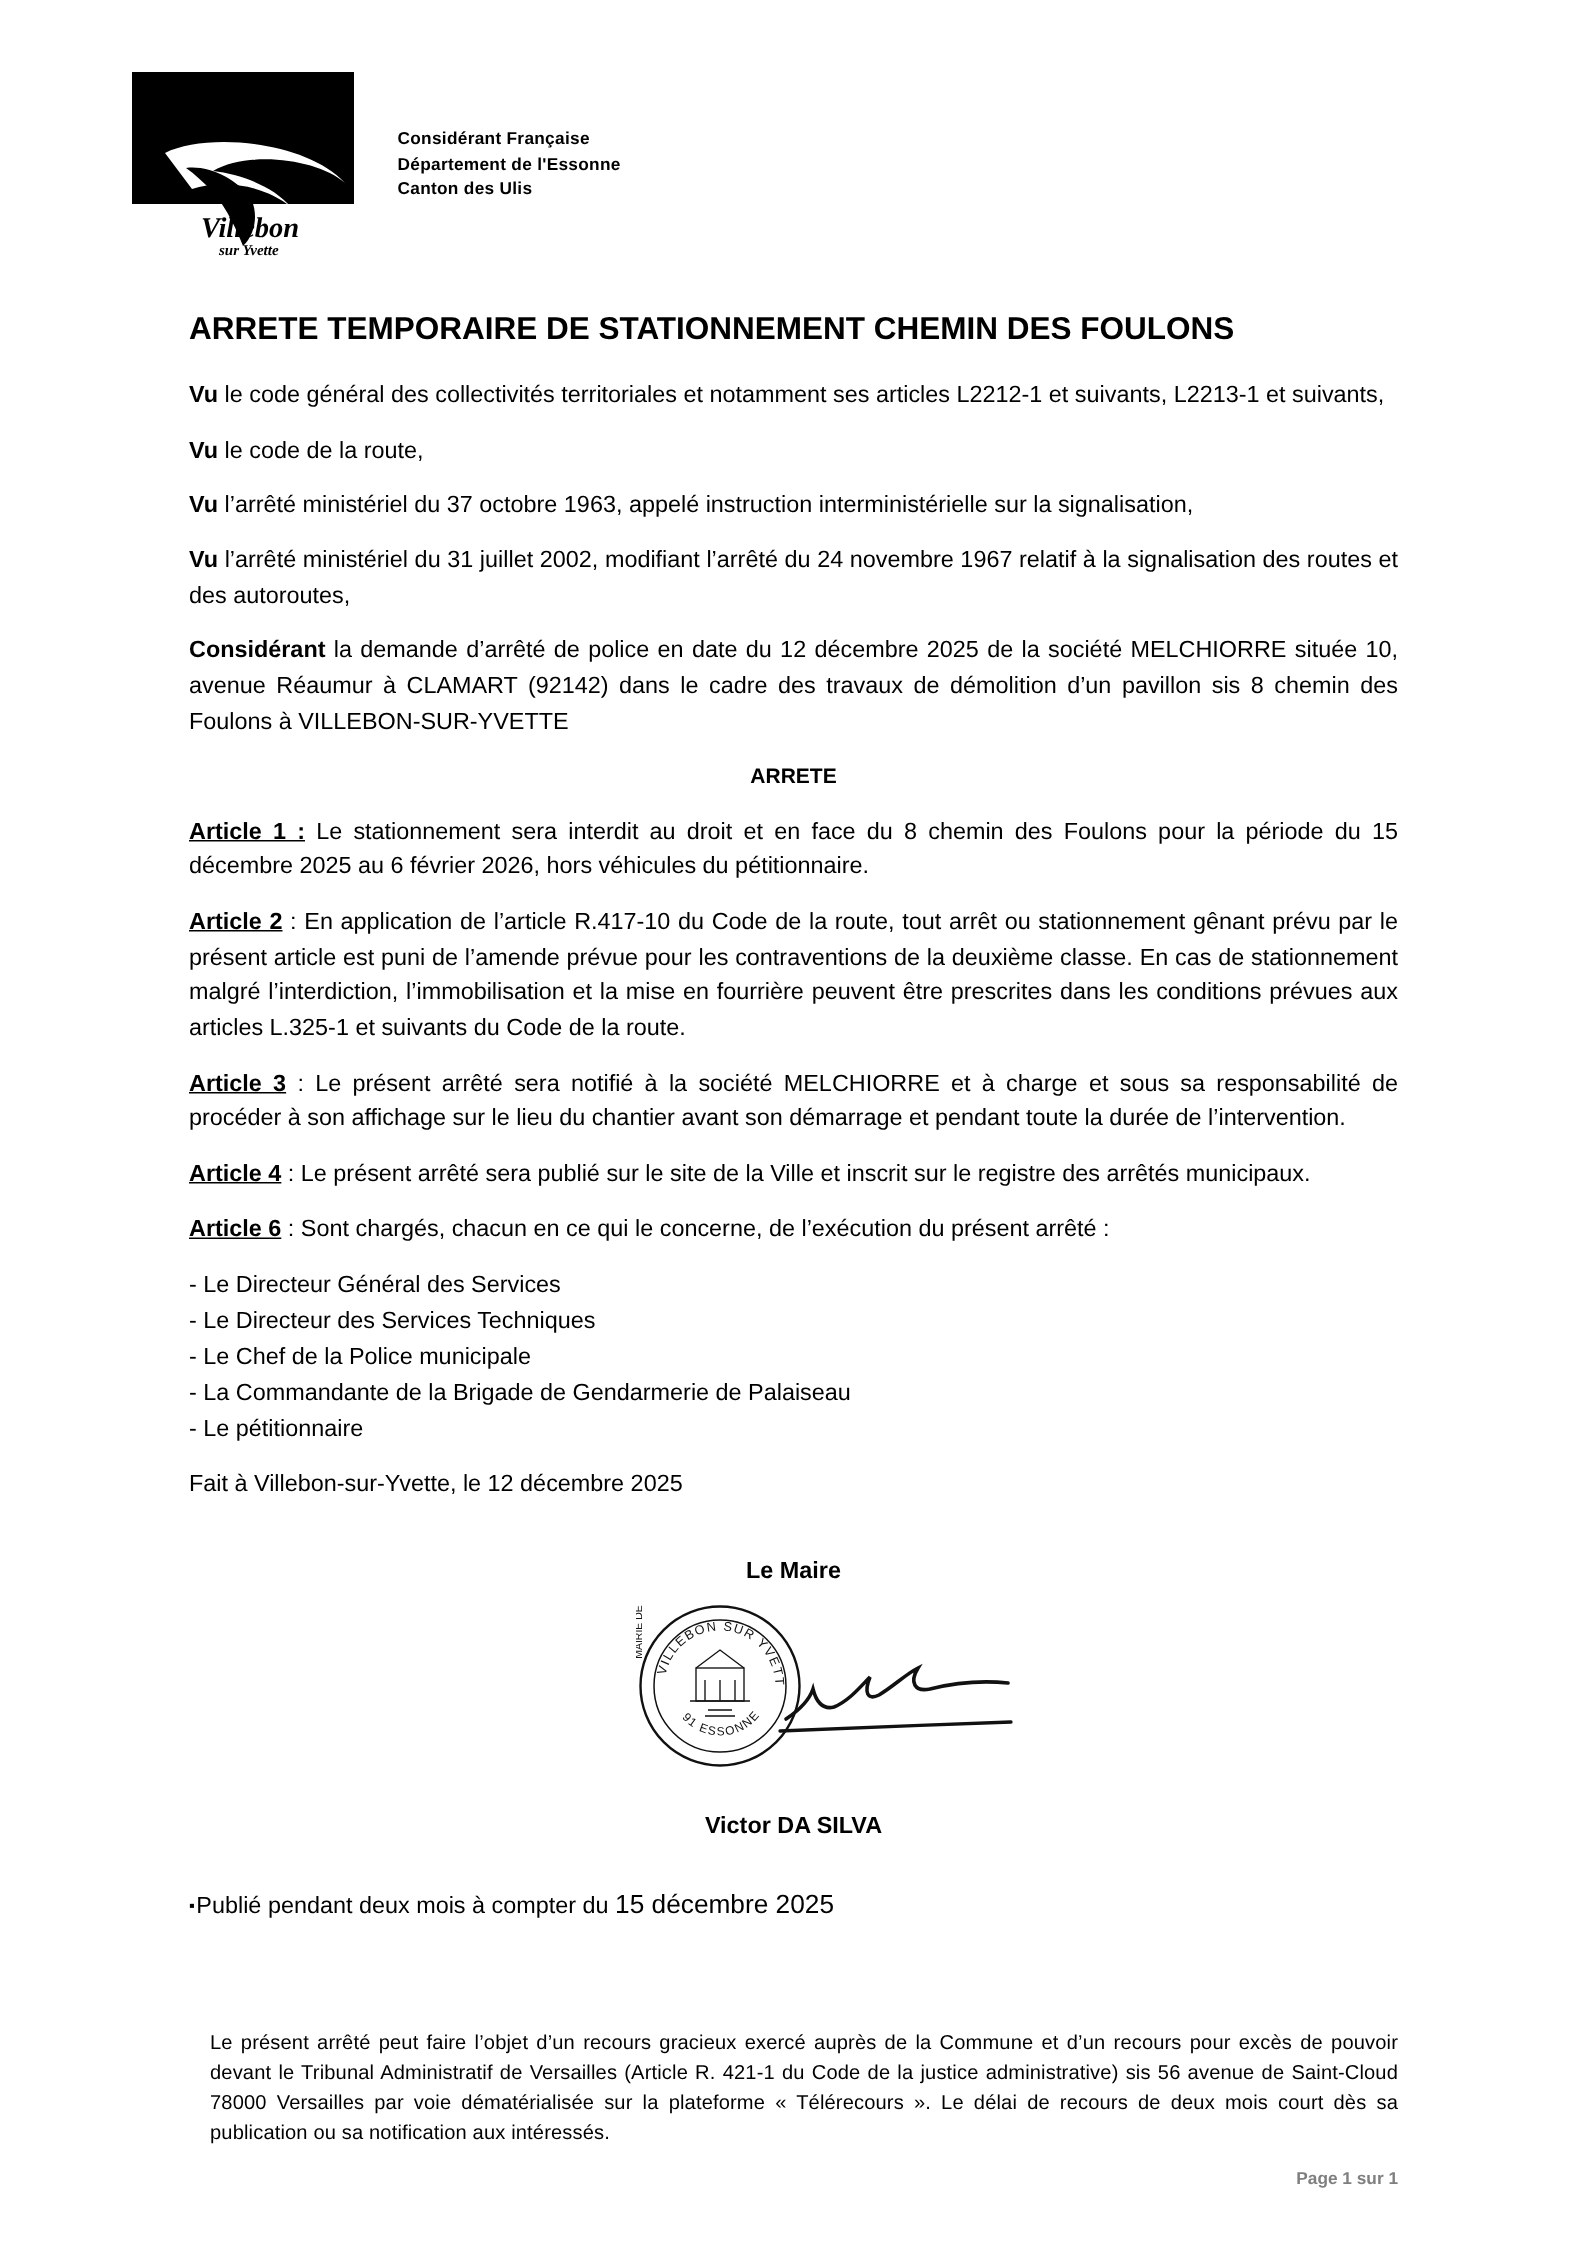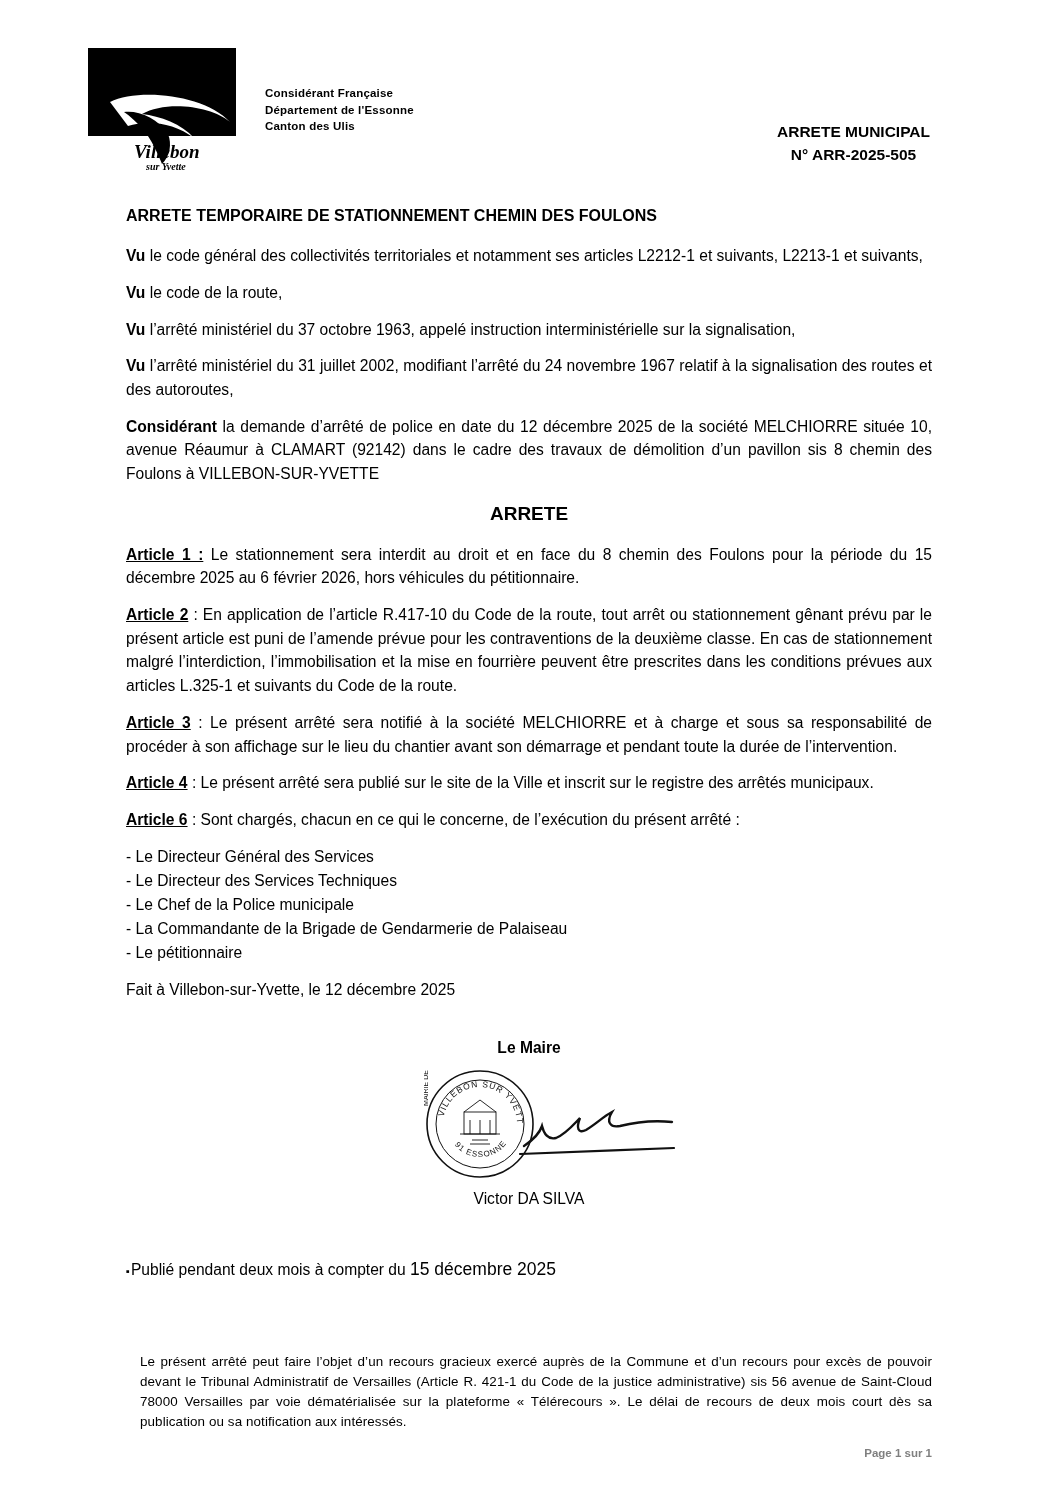--- a/index.html
+++ b/index.html
@@ -68,38 +68,38 @@
   
   .content {
     position: relative;
     margin: 0 126px 0 126px;
     width: 806px;
     font-size: 15.6px;
     line-height: 1.52;
   }
   .doc-subject {
     font-weight: bold;
-    font-size: 16px;
+    font-size: 21px;
     margin-top: 44px;
     margin-bottom: 16px;
   }
   p.para {
     margin: 0 0 13px 0;
     text-align: justify;
   }
   p.para.left {
     text-align: left;
   }
   .b { font-weight: bold; }
   .u { text-decoration: underline; }
   .center-bold {
     text-align: center;
     font-weight: bold;
     margin: 14px 0 14px 0;
-    font-size: 19px;
+    font-size: 14px;
   }
   .bullet-list {
     margin: 0 0 13px 0;
   }
   .bullet-list div {
     margin: 0;
     line-height: 1.55;
   }
   .fait {
     margin: 4px 0 0 0;
@@ -120,23 +120,23 @@
     height: 120px;
     margin-top: 6px;
   }
   .stamp {
     position: absolute;
     left: 50%;
     margin-left: -105px;
     top: 2px;
   }
   .sign-name {
-    font-weight: normal;
-    font-size: 15.6px;
-    margin-top: 1px;
+    font-weight: bold;
+    font-size: 15.6px;
+    margin-top: 20px;
   }
   .publie {
     margin-top: 30px;
     font-size: 15.6px;
   }
   .publie .sq {
     font-size: 11px;
     vertical-align: middle;
     margin-right: 1px;
   }
@@ -180,24 +180,20 @@
         <text x="38" y="78" font-family="Liberation Serif, serif" font-size="10" font-style="italic" font-weight="bold" fill="#000000">sur Yvette</text>
       </svg>
     </div>
 
     <div class="admin-lines">
       <div>Considérant Française</div>
       <div>Département de l'Essonne</div>
       <div>Canton des Ulis</div>
     </div>
 
-    <div class="arrete-title">
-      <div>ARRETE MUNICIPAL</div>
-      <div>N° ARR-2025-505</div>
-    </div>
   </div>
 
   <div class="content">
 
     <div class="doc-subject">ARRETE TEMPORAIRE DE STATIONNEMENT CHEMIN DES FOULONS</div>
 
     <p class="para">
       <span class="b">Vu</span><span> le code général des collectivités territoriales et notamment ses articles L2212-1 et suivants, L2213-1 et suivants,</span>
     </p>
 

